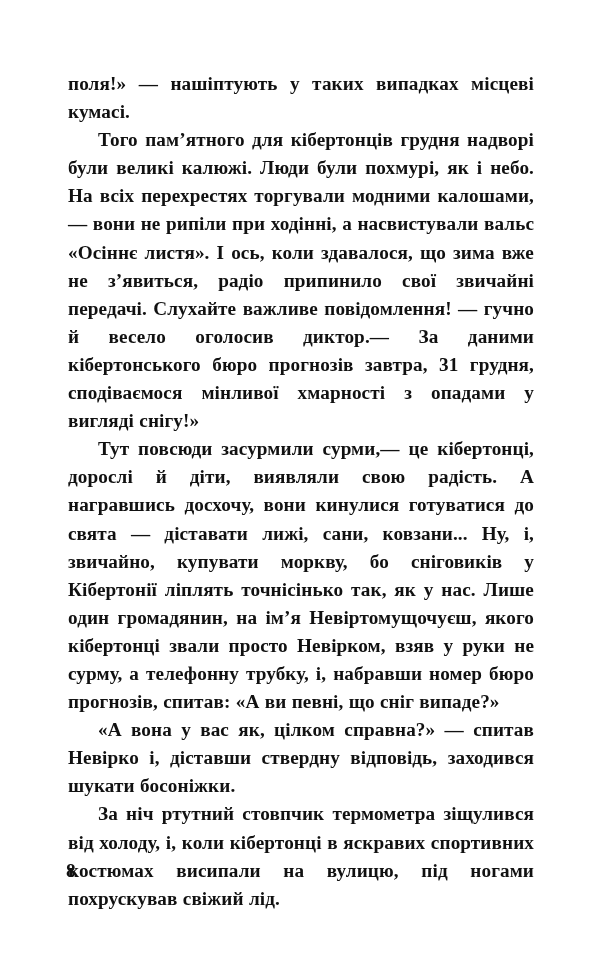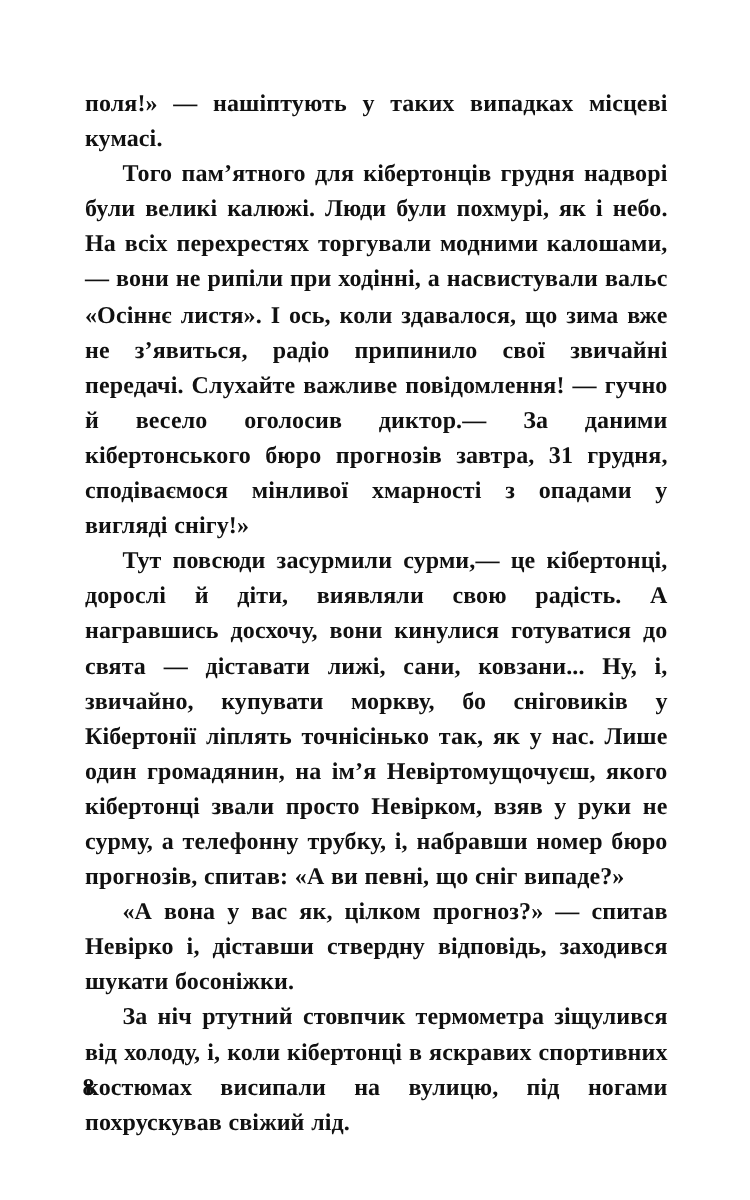--- a/index.html
+++ b/index.html
@@ -72,21 +72,21 @@
 
   <div class="text-block">
 
     <p class="para no-indent ragged">поля!» — нашіптують у таких випадках місцеві кумасі.</p>
 
     <p class="para indent ragged">Того пам’ятного для кібертонців грудня надворі були великі калюжі. Люди були похмурі, як і небо. На всіх перехрестях торгували модними калошами,— вони не рипіли при ходінні, а насвистували вальс «Осіннє листя». І ось, коли здавалося, що зима вже не з’явиться, радіо припинило свої звичайні передачі. Слухайте важливе повідомлення! — гучно й весело оголосив диктор.— За даними кібертонського бюро прогнозів завтра, 31 грудня, сподіваємося мінливої хмарності з опадами у вигляді снігу!»</p>
 
     <p class="para indent ragged">Тут повсюди засурмили сурми,— це кібертонці, дорослі й діти, виявляли свою радість. А награвшись досхочу, вони кинулися готуватися до свята — діставати лижі, сани, ковзани... Ну, і, звичайно, купувати моркву, бо сніговиків у Кібертонії ліплять точнісінько так, як у нас. Лише один громадянин, на ім’я Невіртомущочуєш, якого кібертонці звали просто Невірком, взяв у руки не сурму, а телефонну трубку, і, набравши номер бюро прогнозів, спитав: «А ви певні, що сніг випаде?»</p>
 
 
-    <p class="para indent ragged">«А вона у вас як, цілком прогноз?» — спитав Невірко і, діставши ствердну відповідь, заходився шукати босоніжки.</p>
+    <p class="para indent ragged">«А вона у вас як, цілком справна?» — спитав Невірко і, діставши ствердну відповідь, заходився шукати босоніжки.</p>
 
     <p class="para indent ragged">За ніч ртутний стовпчик термометра зіщулився від холоду, і, коли кібертонці в яскравих спортивних костюмах висипали на вулицю, під ногами похрускував свіжий лід.</p>
 
   </div>
 
   <div class="folio">8</div>
 
 </div>
 
 </body></html>

